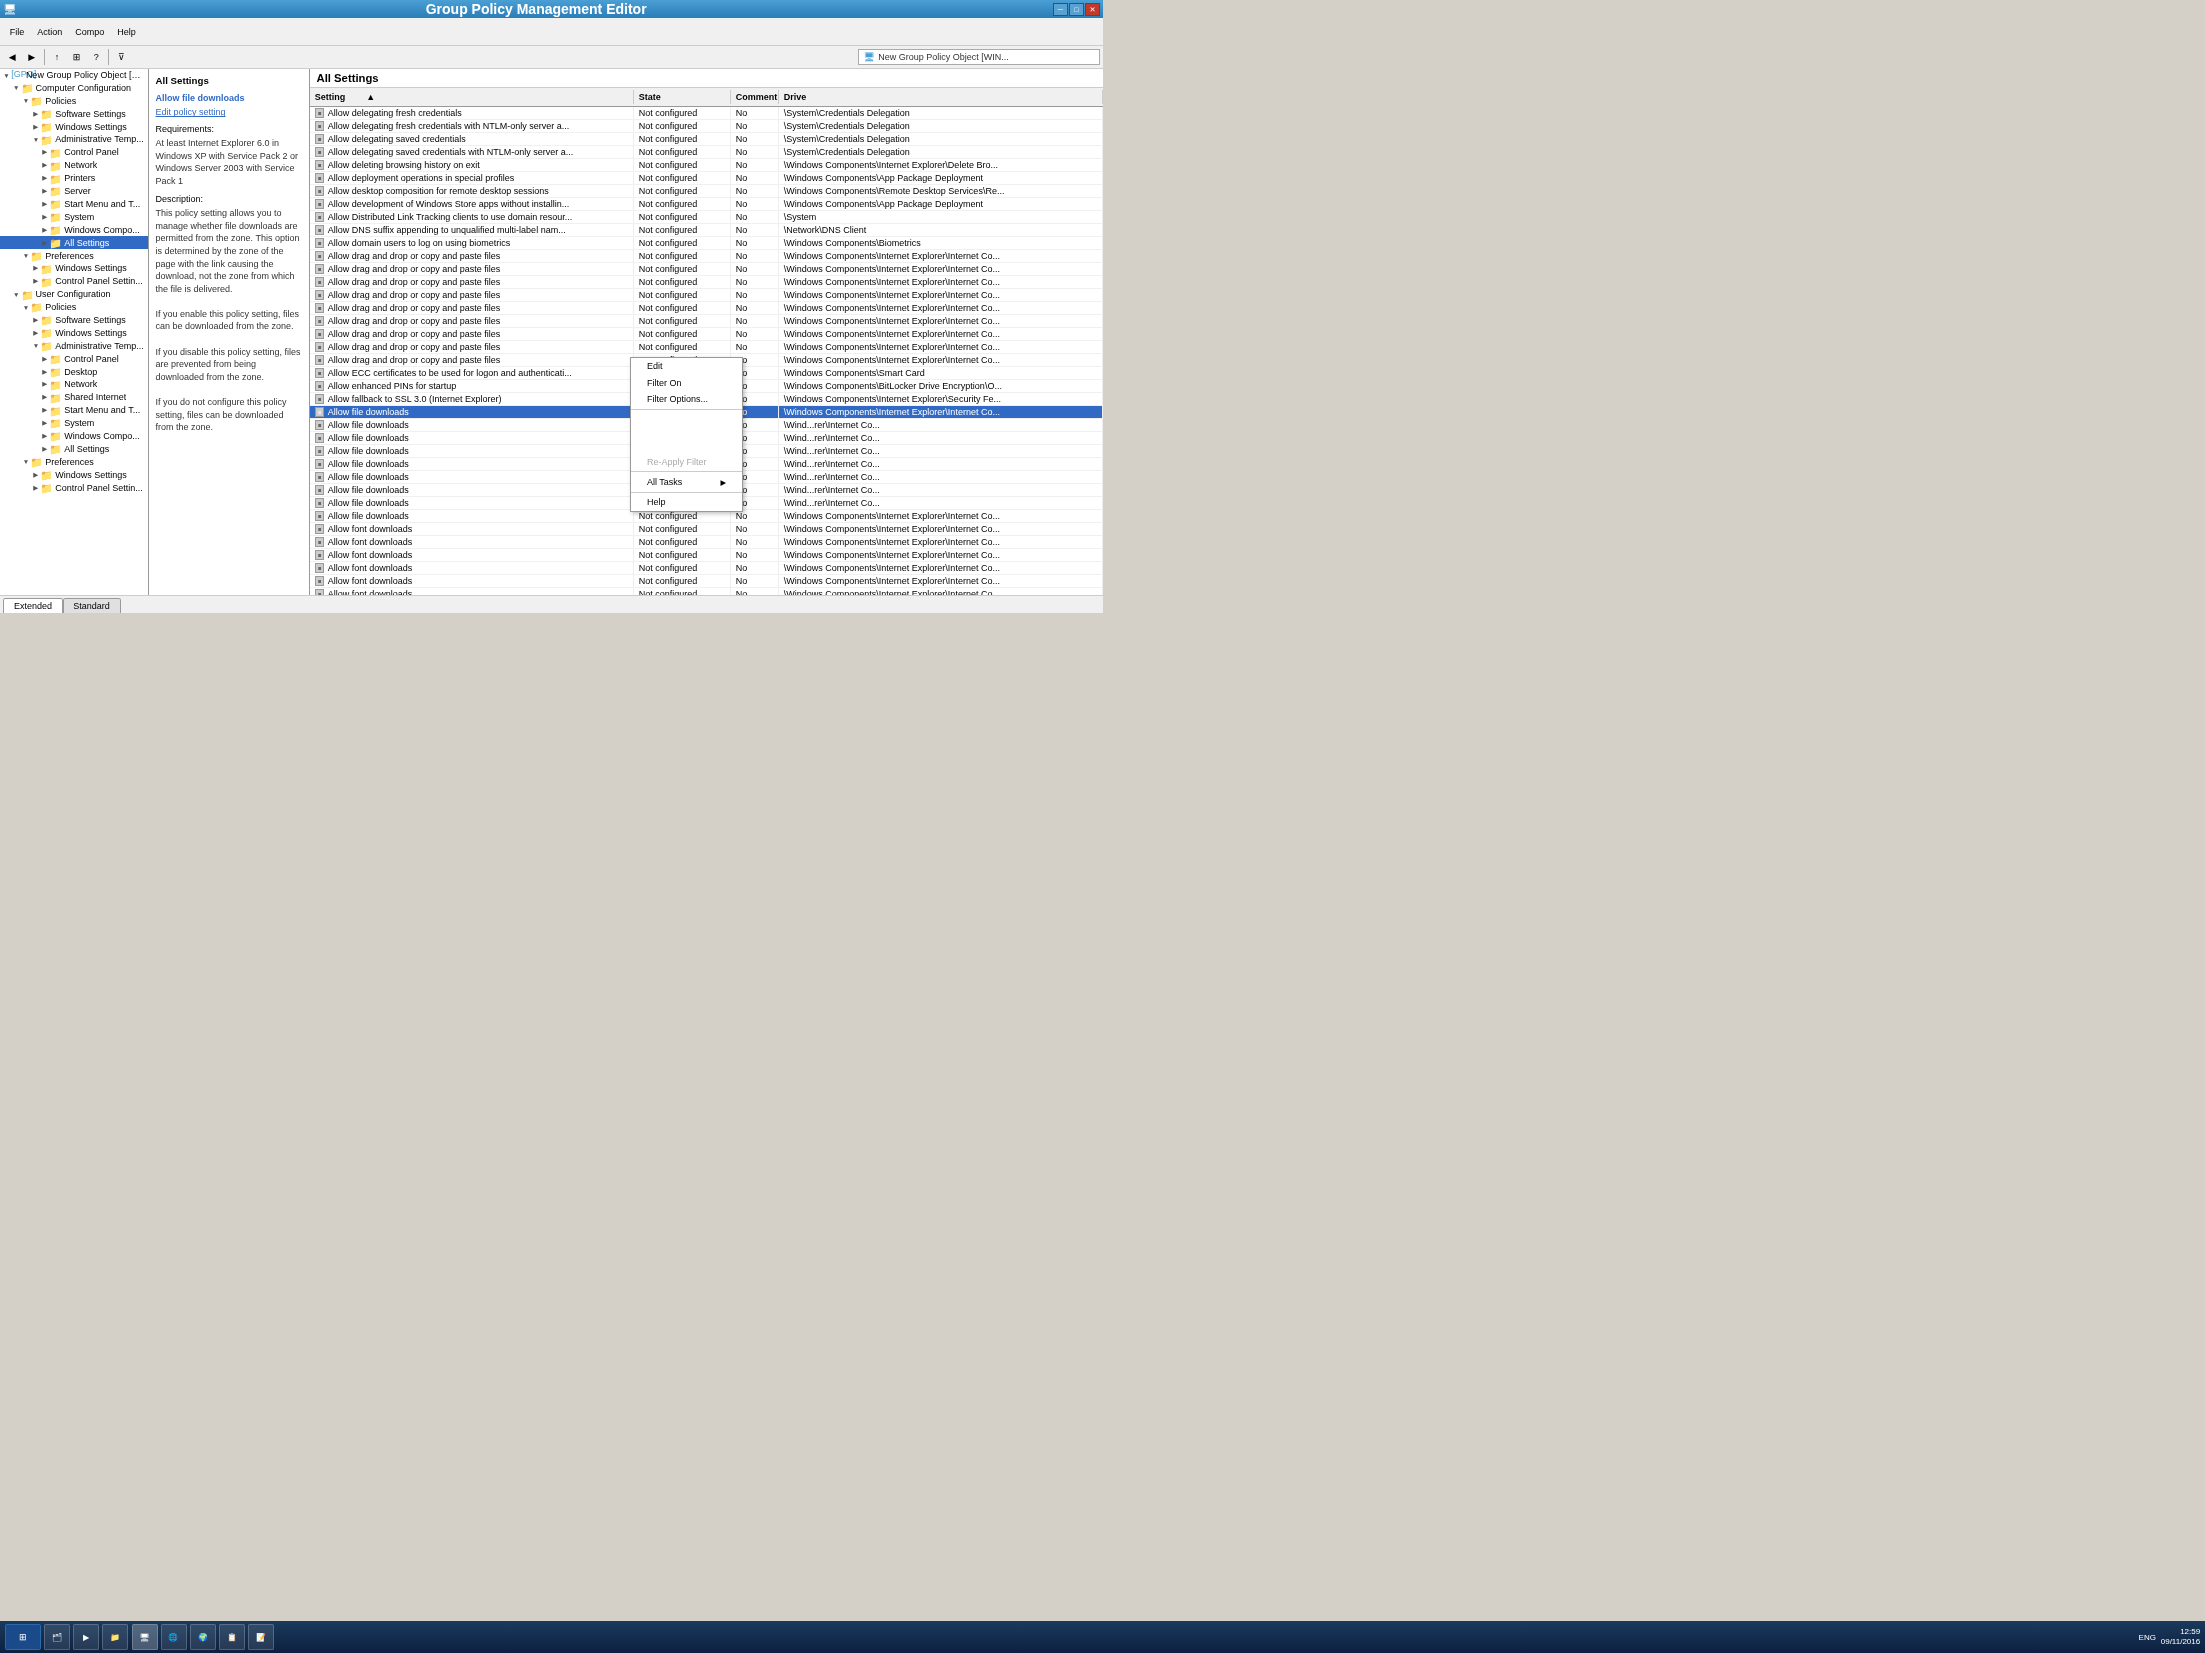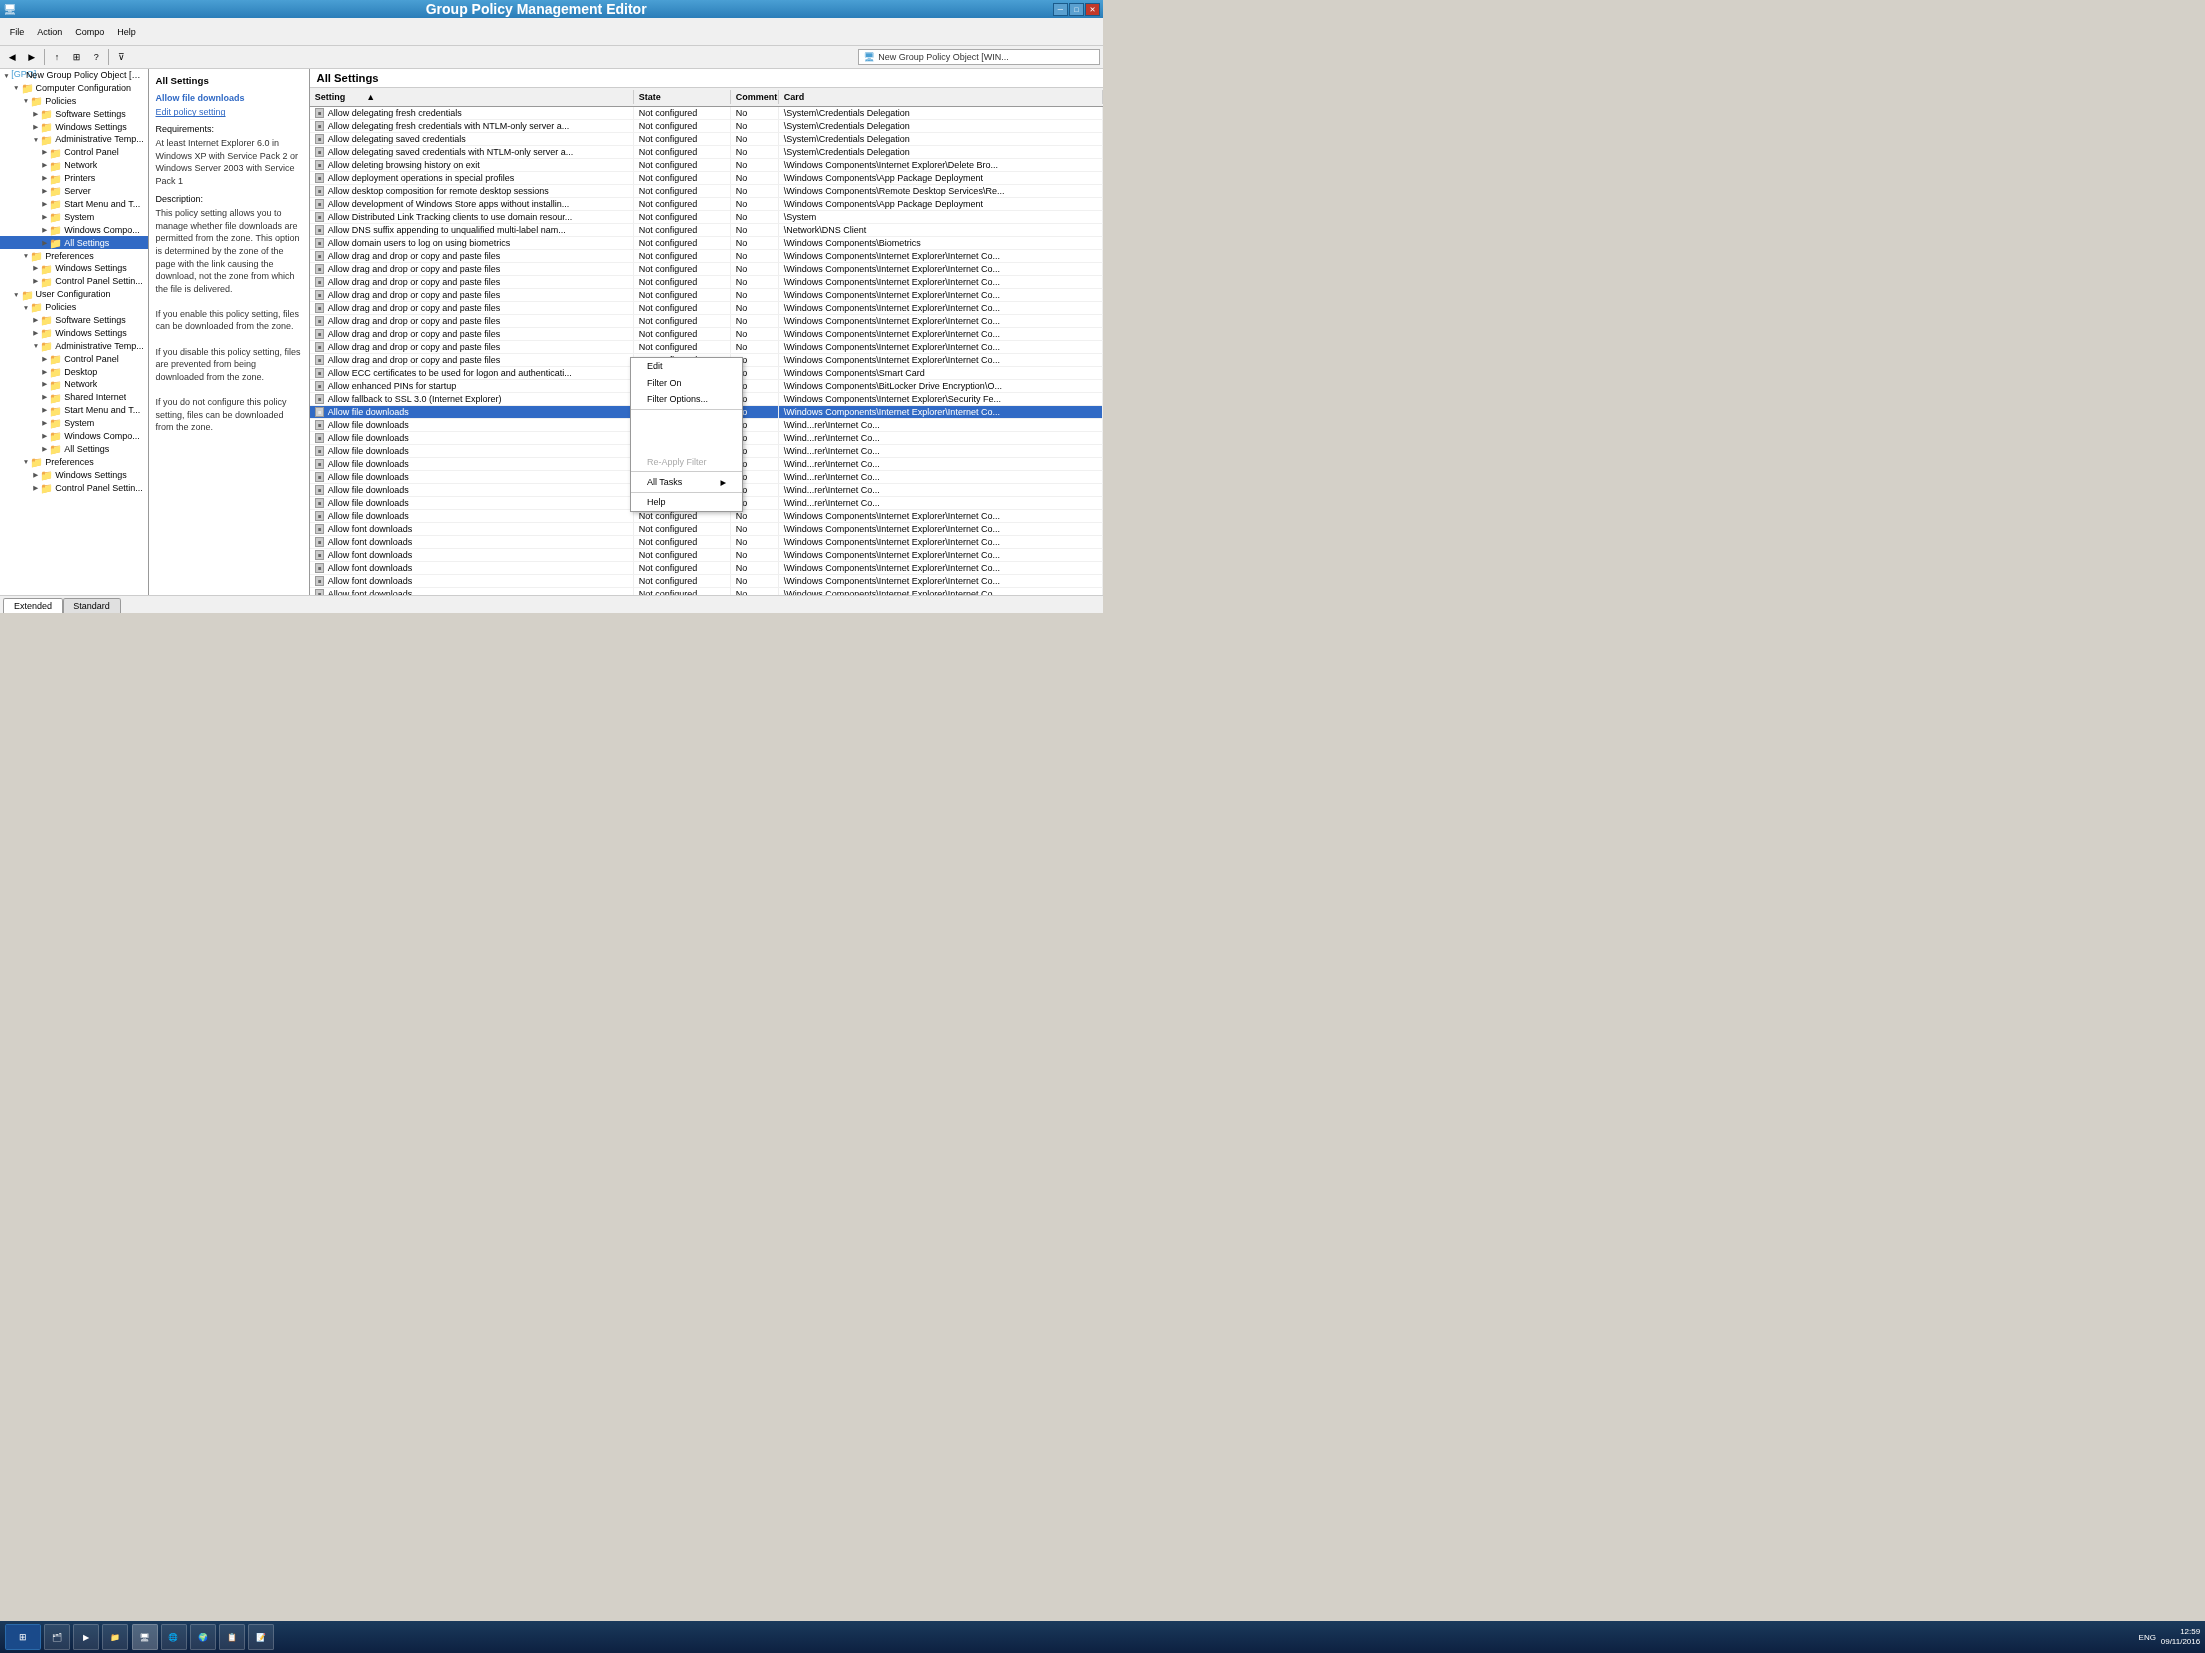--- a/index.html
+++ b/index.html
@@ -450,21 +450,21 @@
 
   <div class="settings-panel">
     <div class="all-settings-header">All Settings</div>
     <div class="settings-header">
       <div class="settings-header-cell">
         <span>Setting</span>
         <span>▲</span>
       </div>
       <div class="settings-header-cell">State</div>
       <div class="settings-header-cell">Comment</div>
-      <div class="settings-header-cell">Card</div>
+      <div class="settings-header-cell">Drive</div>
     </div>
     <div class="settings-body" id="settings-body">
     <div class="settings-row">
           <div class="settings-cell first">
             <div class="policy-icon">≡</div>
             <span>Allow delegating fresh credentials</span>
           </div>
           <div class="settings-cell">Not configured</div>
           <div class="settings-cell">No</div>
           <div class="settings-cell">\System\Credentials Delegation</div>

